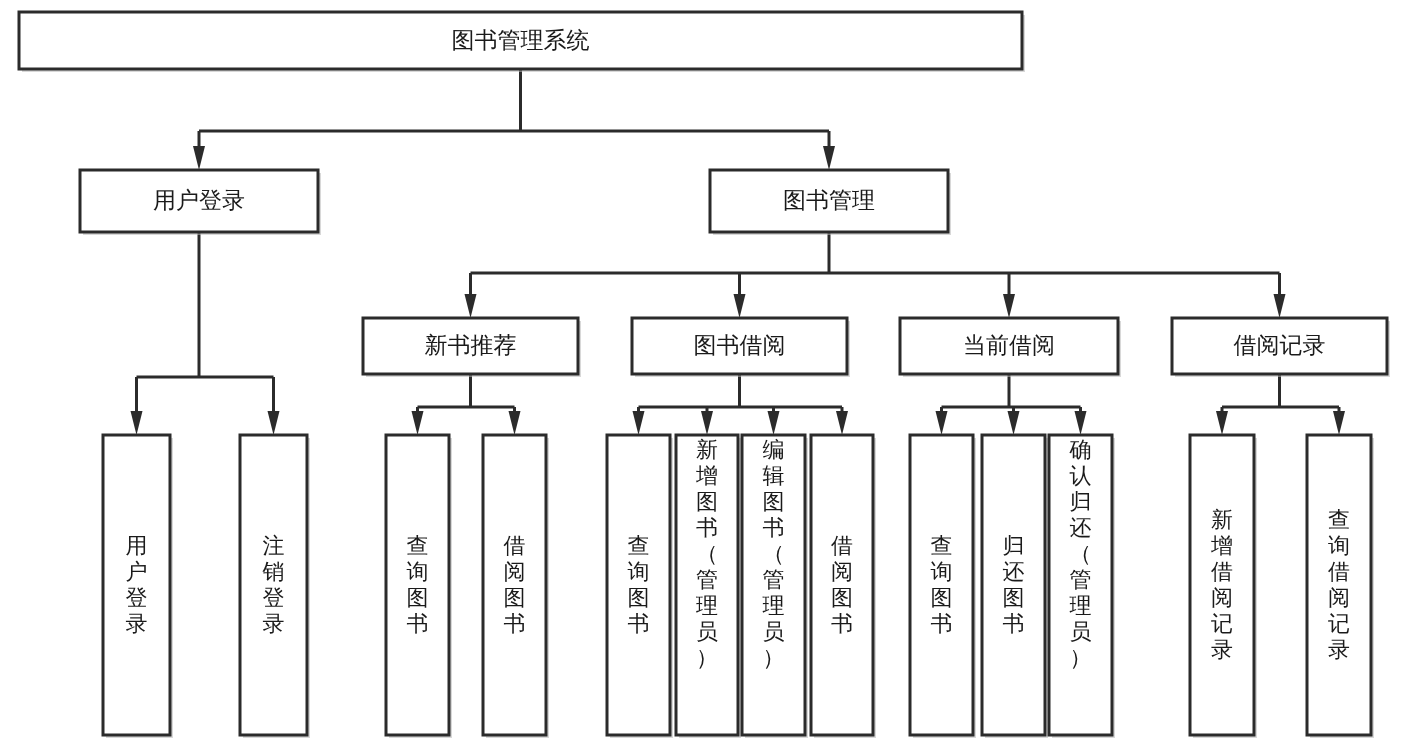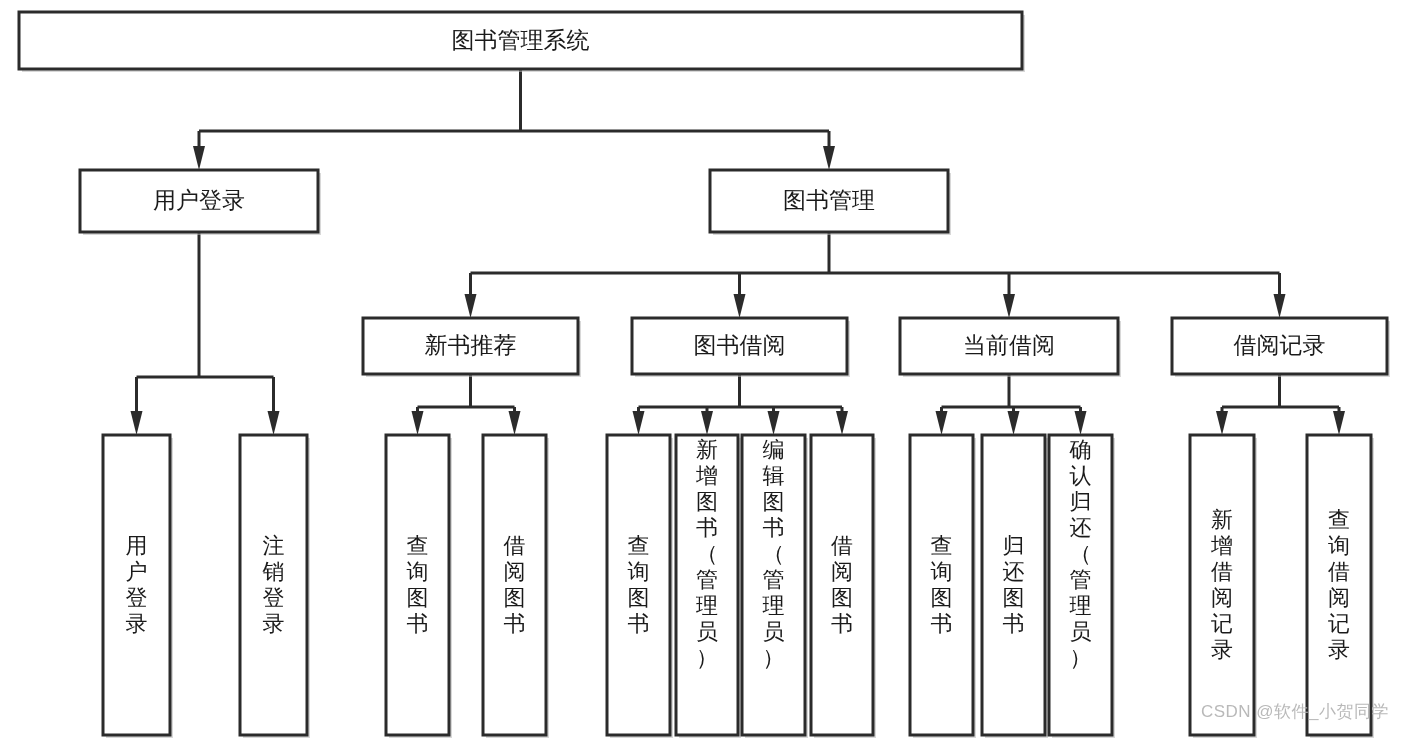--- a/index.html
+++ b/index.html
@@ -226,14 +226,13 @@
           <rect x="1190" y="435" width="64" height="300" class="node-box"></rect>
           <text x="1222" y="527.28" class="node-label-vertical"><tspan x="1222" dy="0">新</tspan><tspan x="1222" dy="26">增</tspan><tspan x="1222" dy="26">借</tspan><tspan x="1222" dy="26">阅</tspan><tspan x="1222" dy="26">记</tspan><tspan x="1222" dy="26">录</tspan></text>
         </g>
         <g>
           <rect x="1310" y="438" width="64" height="300" class="node-shadow"></rect>
           <rect x="1307" y="435" width="64" height="300" class="node-box"></rect>
           <text x="1339" y="527.28" class="node-label-vertical"><tspan x="1339" dy="0">查</tspan><tspan x="1339" dy="26">询</tspan><tspan x="1339" dy="26">借</tspan><tspan x="1339" dy="26">阅</tspan><tspan x="1339" dy="26">记</tspan><tspan x="1339" dy="26">录</tspan></text>
         </g>
       </g>
   </svg>
-  <div class="watermark">CSDN @软件_小贺同学</div>
 </div>
 
 </body></html>

